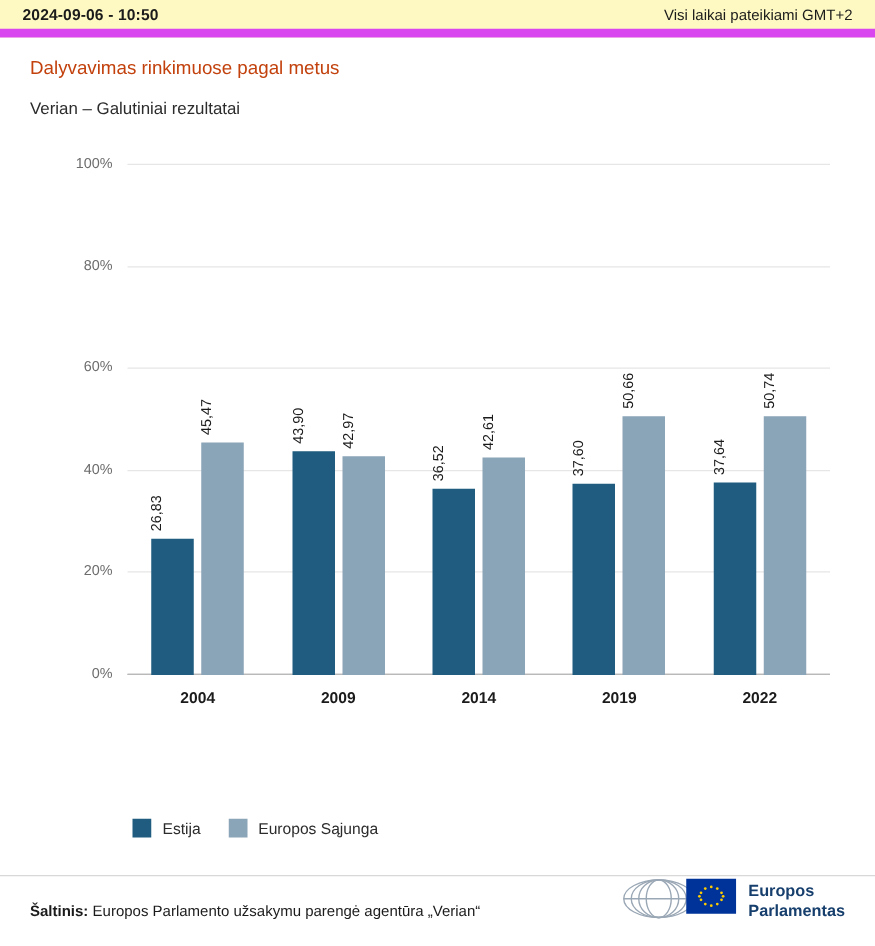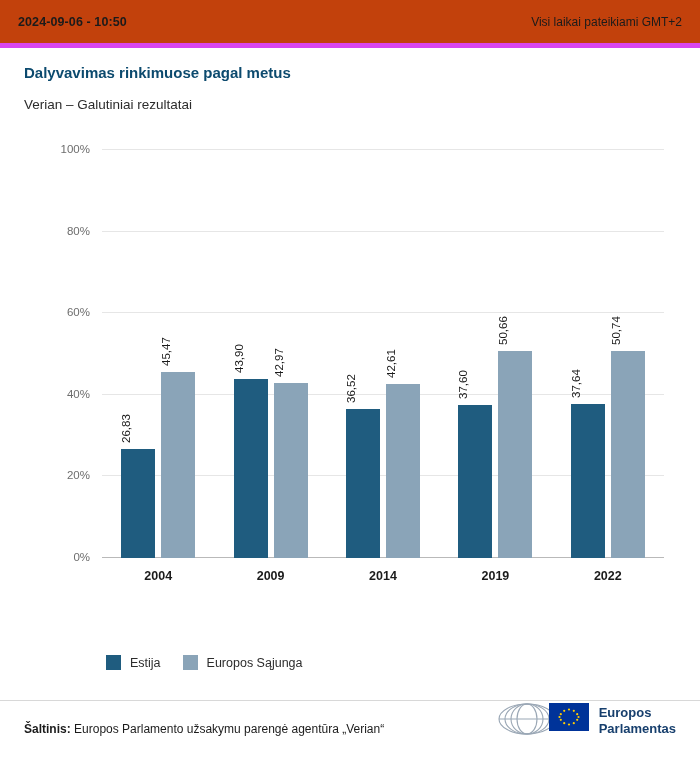--- a/index.html
+++ b/index.html
@@ -17,23 +17,23 @@
 
   .page {
     position: relative;
     width: 700px;
     height: 757px;
     box-sizing: border-box;
   }
 
   
   .topbar {
-    height: 48px;
-    background: #c2410c;
-    border-bottom: 5px solid #d946ef;
+    height: 30px;
+    background: #fef9c3;
+    border-bottom: 7px solid #d946ef;
     display: flex;
     align-items: center;
     justify-content: space-between;
     padding: 0 18px;
     box-sizing: border-box;
   }
   .topbar-left {
     font-size: 12.5px;
     font-weight: bold;
     color: #1b1b1b;
@@ -43,22 +43,22 @@
     font-size: 12px;
     color: #1b1b1b;
   }
 
   
   .titles {
     padding: 16px 24px 0 24px;
   }
   .chart-title {
     font-size: 15px;
-    font-weight: bold;
-    color: #0c4a6e;
+    font-weight: normal;
+    color: #c2410c;
     margin: 0 0 16px 0;
   }
   .chart-subtitle {
     font-size: 13.5px;
     color: #2c2c2c;
     margin: 0;
   }
 
   
   .plot-wrap {

